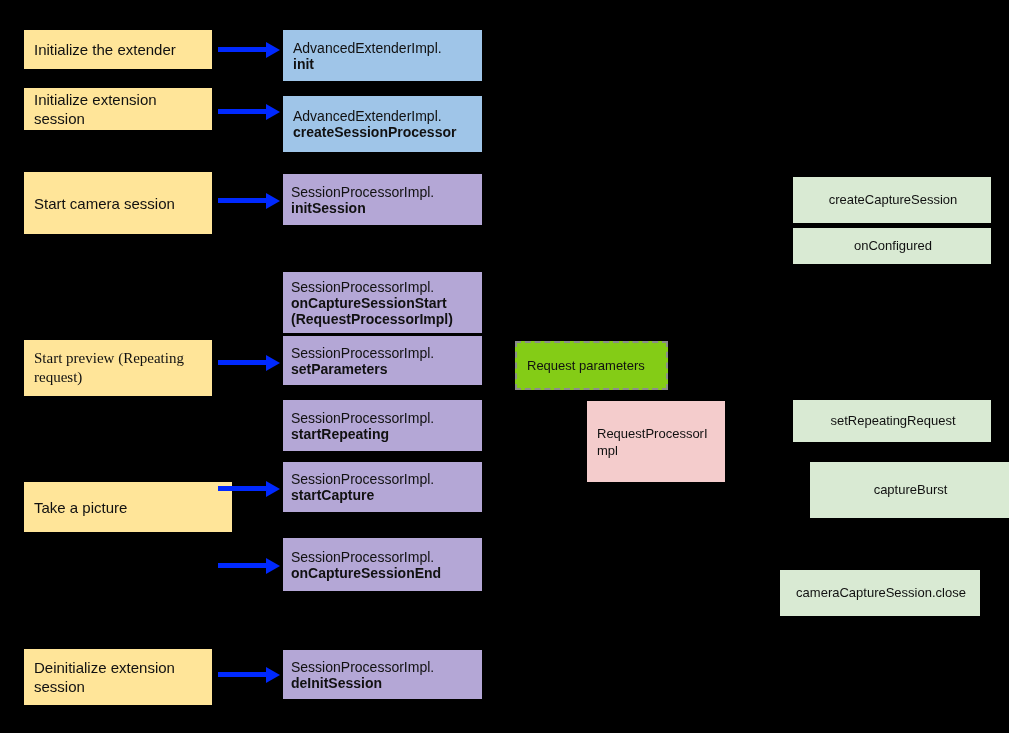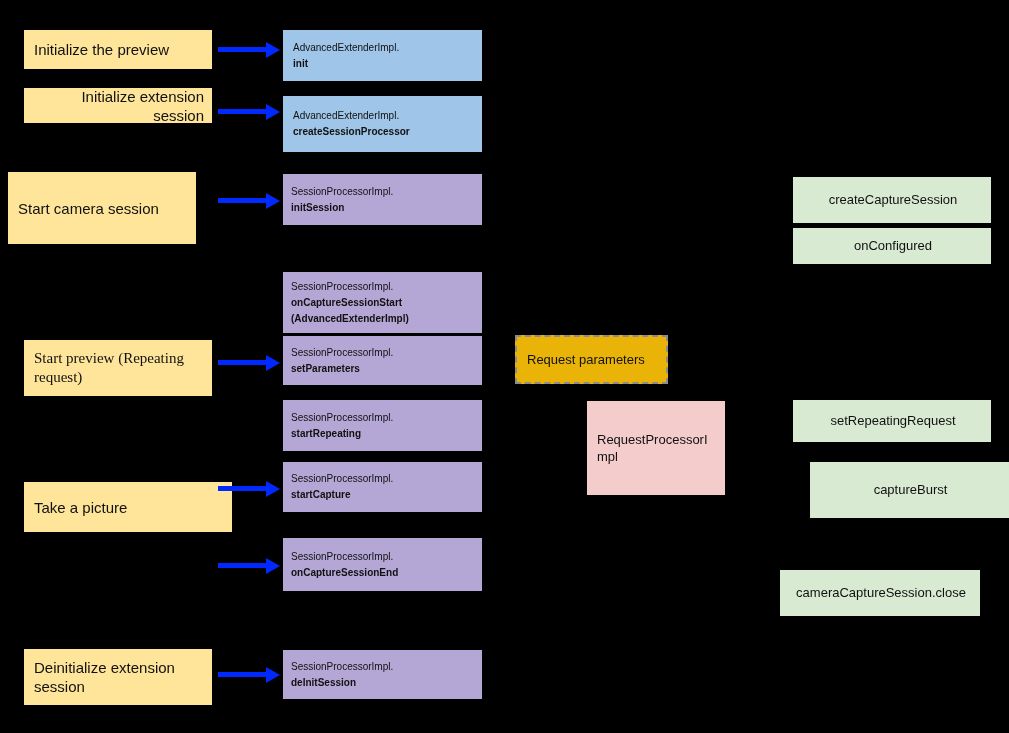--- a/index.html
+++ b/index.html
@@ -7,42 +7,42 @@
   body { background:#000000; font-family:"Liberation Sans", sans-serif; }
   .canvas { position:relative; width:1009px; height:733px; background:#000000; overflow:hidden; }
   .box {
     position:absolute; display:flex; flex-direction:column; justify-content:center;
     padding:6px 8px 6px 10px; color:#111111;
   }
   .yellow { background:#ffe599; font-size:15px; line-height:19px; }
   .blue   { background:#9fc5e8; }
   .purple { background:#b4a7d6;padding-left:8px; }
   .green  { background:#d9ead3; font-size:13px; line-height:16px;text-align:center; }
-  .gray   { background:#eab308; border:2px dashed #8c8c8c; font-size:13px; }
+  .gray   { background:#84cc16; border:2px dashed #8c8c8c; font-size:13px;margin-top:6px; }
   .pink   { background:#f4cccc; font-size:13px; line-height:17px; word-break:break-all; }
-  .call   { font-size:10px; line-height:16px; }
+  .call   { font-size:14px; line-height:16px; }
   .call .method { font-weight:bold; }
   .arrow { position:absolute; height:5px; background:#0029ff; }
   .arrow::after {
     content:""; position:absolute; left:100%; top:50%; transform:translateY(-50%);
     border-left:14px solid #0029ff; border-top:8px solid transparent; border-bottom:8px solid transparent;
   }
 </style>
 </head>
 <body>
 
 <div class="canvas">
 
   <div class="box yellow" style="left:24px;top:30px;width:188px;height:39px;">
-    <span>Initialize the preview</span>
+    <span>Initialize the extender</span>
   </div>
-  <div class="box yellow" style="left:24px;top:88px;width:188px;height:35px;text-align:right;">
+  <div class="box yellow" style="left:24px;top:88px;width:188px;height:42px;">
     <span>Initialize extension session</span>
   </div>
-  <div class="box yellow" style="left:8px;top:172px;width:188px;height:72px;">
+  <div class="box yellow" style="left:24px;top:172px;width:188px;height:62px;">
     <span>Start camera session</span>
   </div>
   <div class="box yellow" style="left:24px;top:340px;width:188px;height:56px;font-family:Liberation Serif, serif;">
     <span>Start preview (Repeating request)</span>
   </div>
   <div class="box yellow" style="left:24px;top:466px;width:208px;height:50px;margin-top:16px;">
     <span>Take a picture</span>
   </div>
   <div class="box yellow" style="left:24px;top:649px;width:188px;height:56px;">
     <span>Deinitialize extension session</span>
@@ -65,21 +65,21 @@
     <div class="method">createSessionProcessor</div>
   </div>
 
   <div class="box purple call" style="left:283px;top:174px;width:199px;height:51px;">
     <div class="cls">SessionProcessorImpl.</div>
     <div class="method">initSession</div>
   </div>
   <div class="box purple call" style="left:283px;top:272px;width:199px;height:61px;">
     <div class="cls">SessionProcessorImpl.</div>
     <div class="method">onCaptureSessionStart</div>
-    <div class="method">(AdvancedExtenderImpl)</div>
+    <div class="method">(RequestProcessorImpl)</div>
   </div>
   <div class="box purple call" style="left:283px;top:336px;width:199px;height:49px;">
     <div class="cls">SessionProcessorImpl.</div>
     <div class="method">setParameters</div>
   </div>
   <div class="box purple call" style="left:283px;top:400px;width:199px;height:51px;">
     <div class="cls">SessionProcessorImpl.</div>
     <div class="method">startRepeating</div>
   </div>
   <div class="box purple call" style="left:283px;top:462px;width:199px;height:50px;">
@@ -91,21 +91,21 @@
     <div class="method">onCaptureSessionEnd</div>
   </div>
   <div class="box purple call" style="left:283px;top:650px;width:199px;height:49px;">
     <div class="cls">SessionProcessorImpl.</div>
     <div class="method">deInitSession</div>
   </div>
 
   <div class="box gray" style="left:515px;top:335px;width:153px;height:49px;">
     <span>Request parameters</span>
   </div>
-  <div class="box pink" style="left:587px;top:401px;width:138px;height:94px;">
+  <div class="box pink" style="left:587px;top:401px;width:138px;height:81px;">
     <span>RequestProcessorImpl</span>
   </div>
 
   <div class="box green" style="left:793px;top:177px;width:198px;height:46px;">
     <span>createCaptureSession</span>
   </div>
   <div class="box green" style="left:793px;top:228px;width:198px;height:36px;">
     <span>onConfigured</span>
   </div>
   <div class="box green" style="left:793px;top:400px;width:198px;height:42px;">

